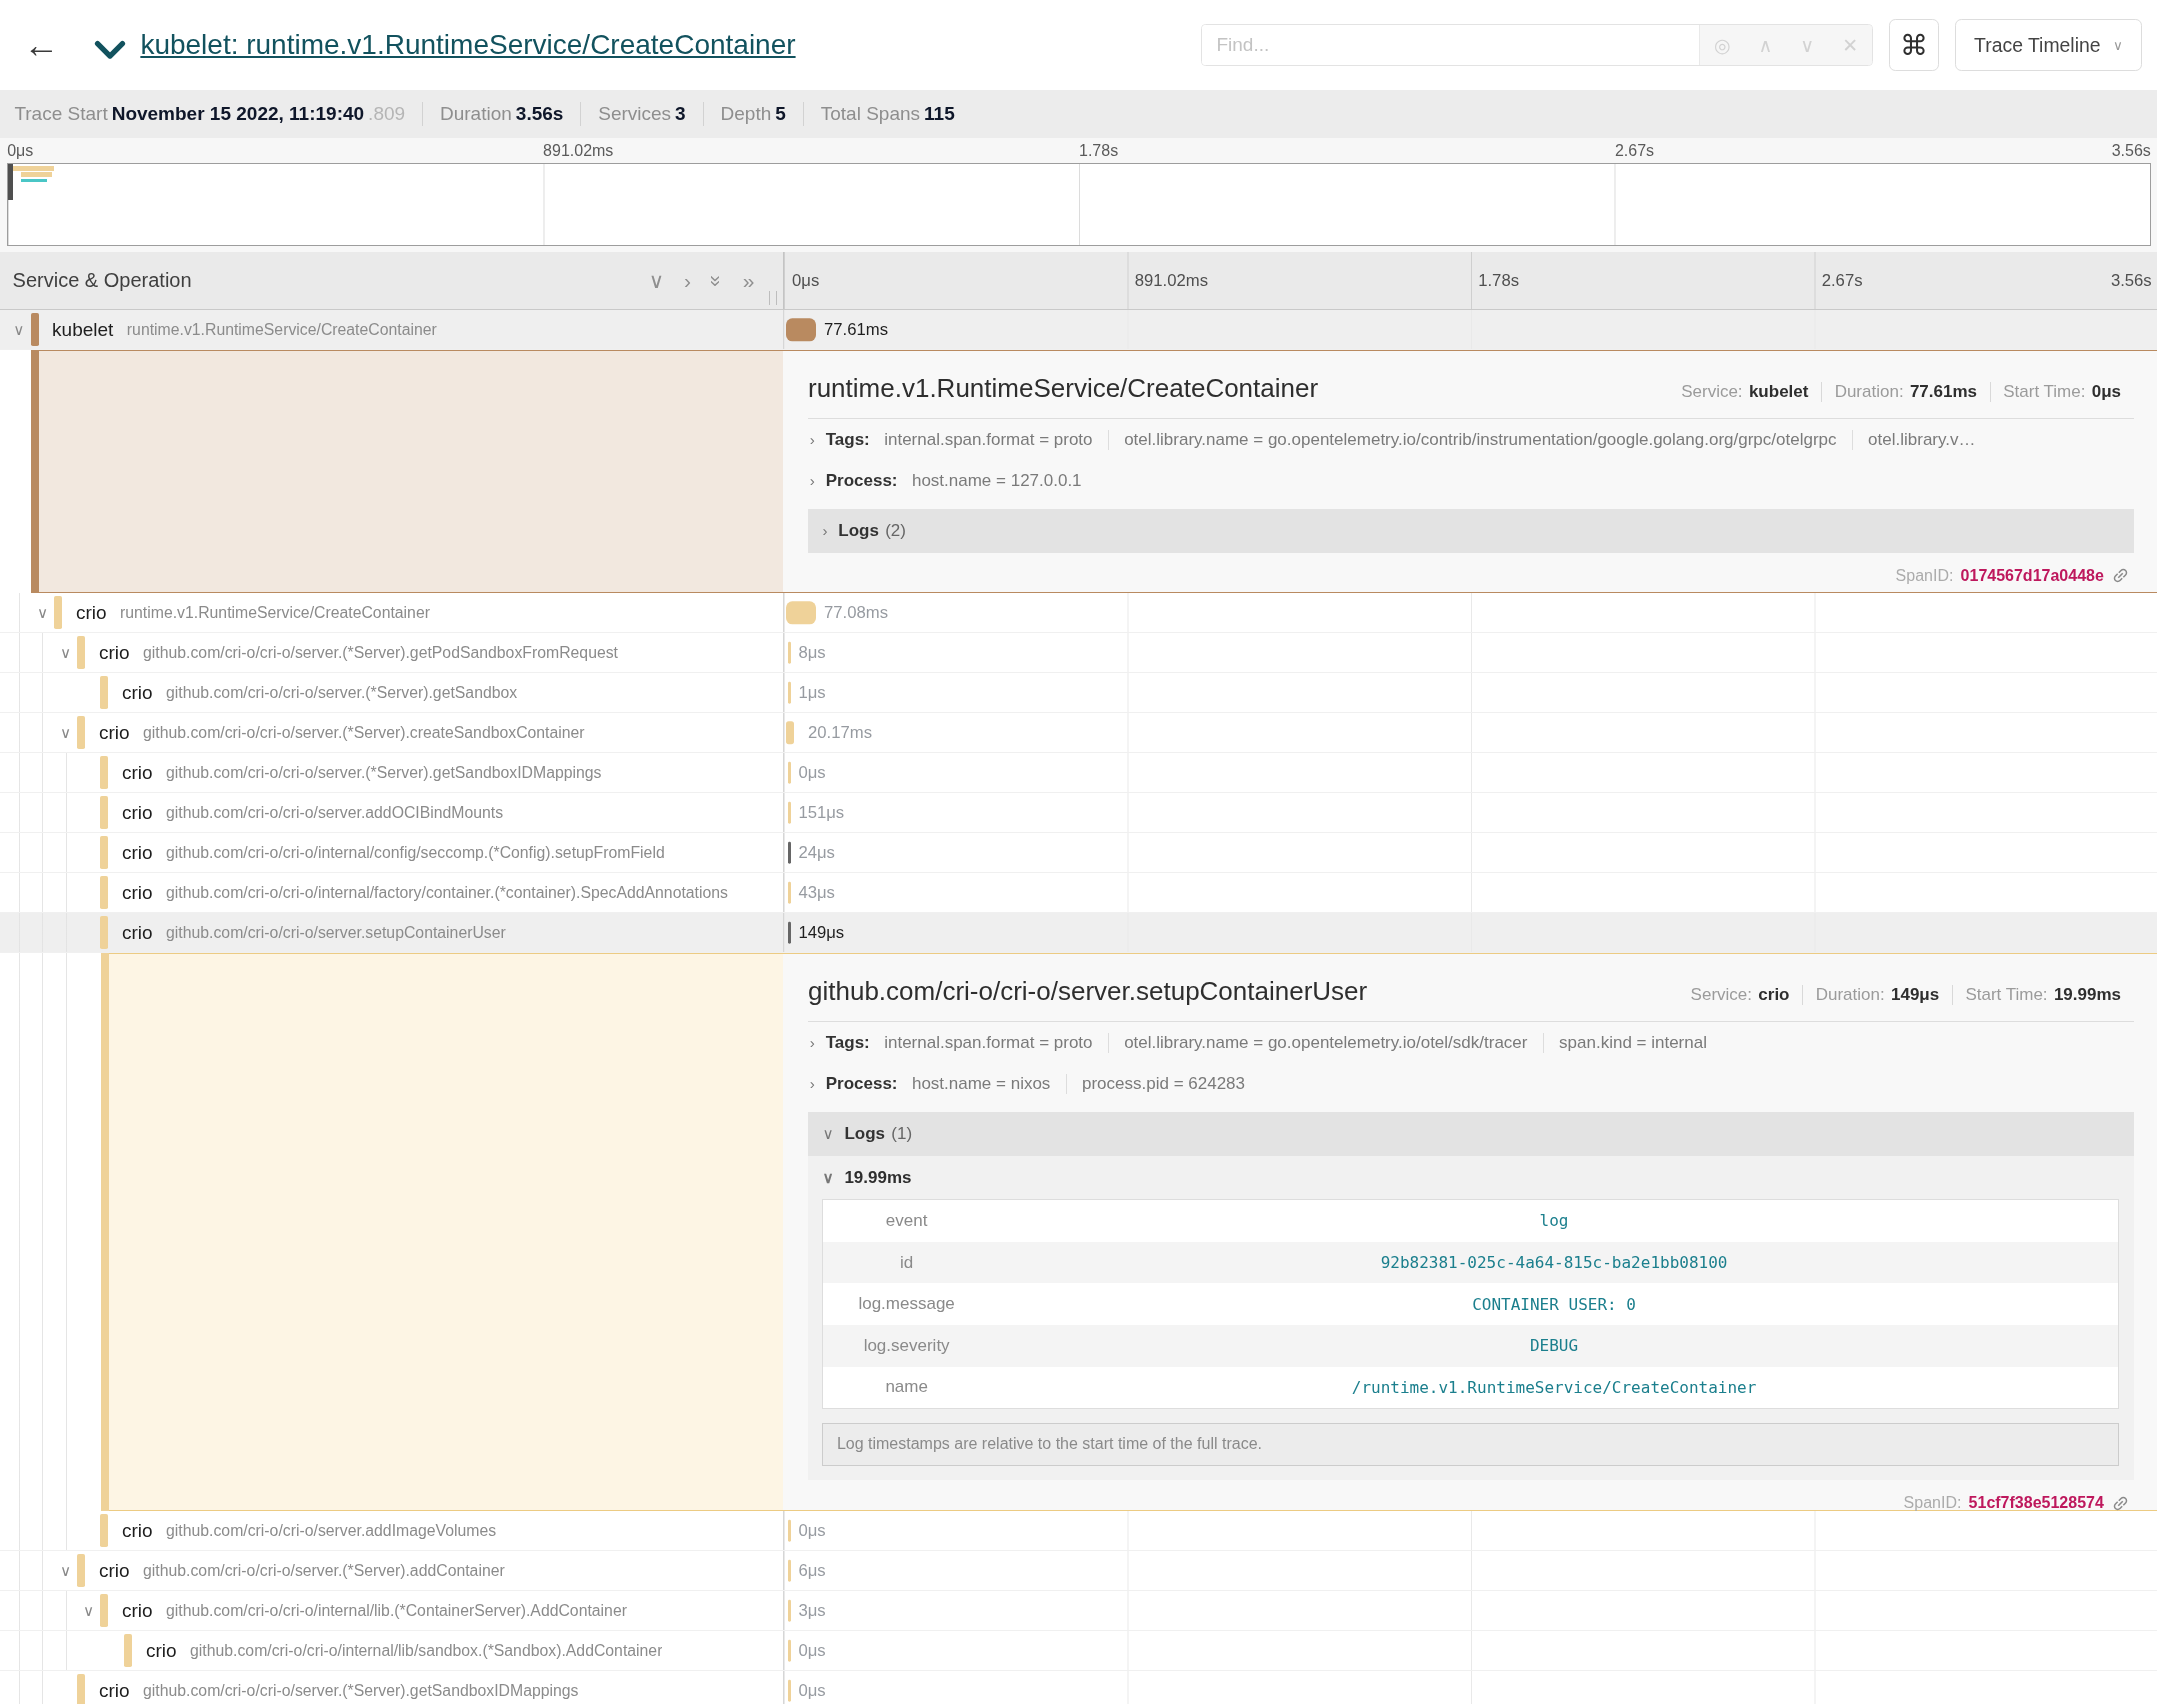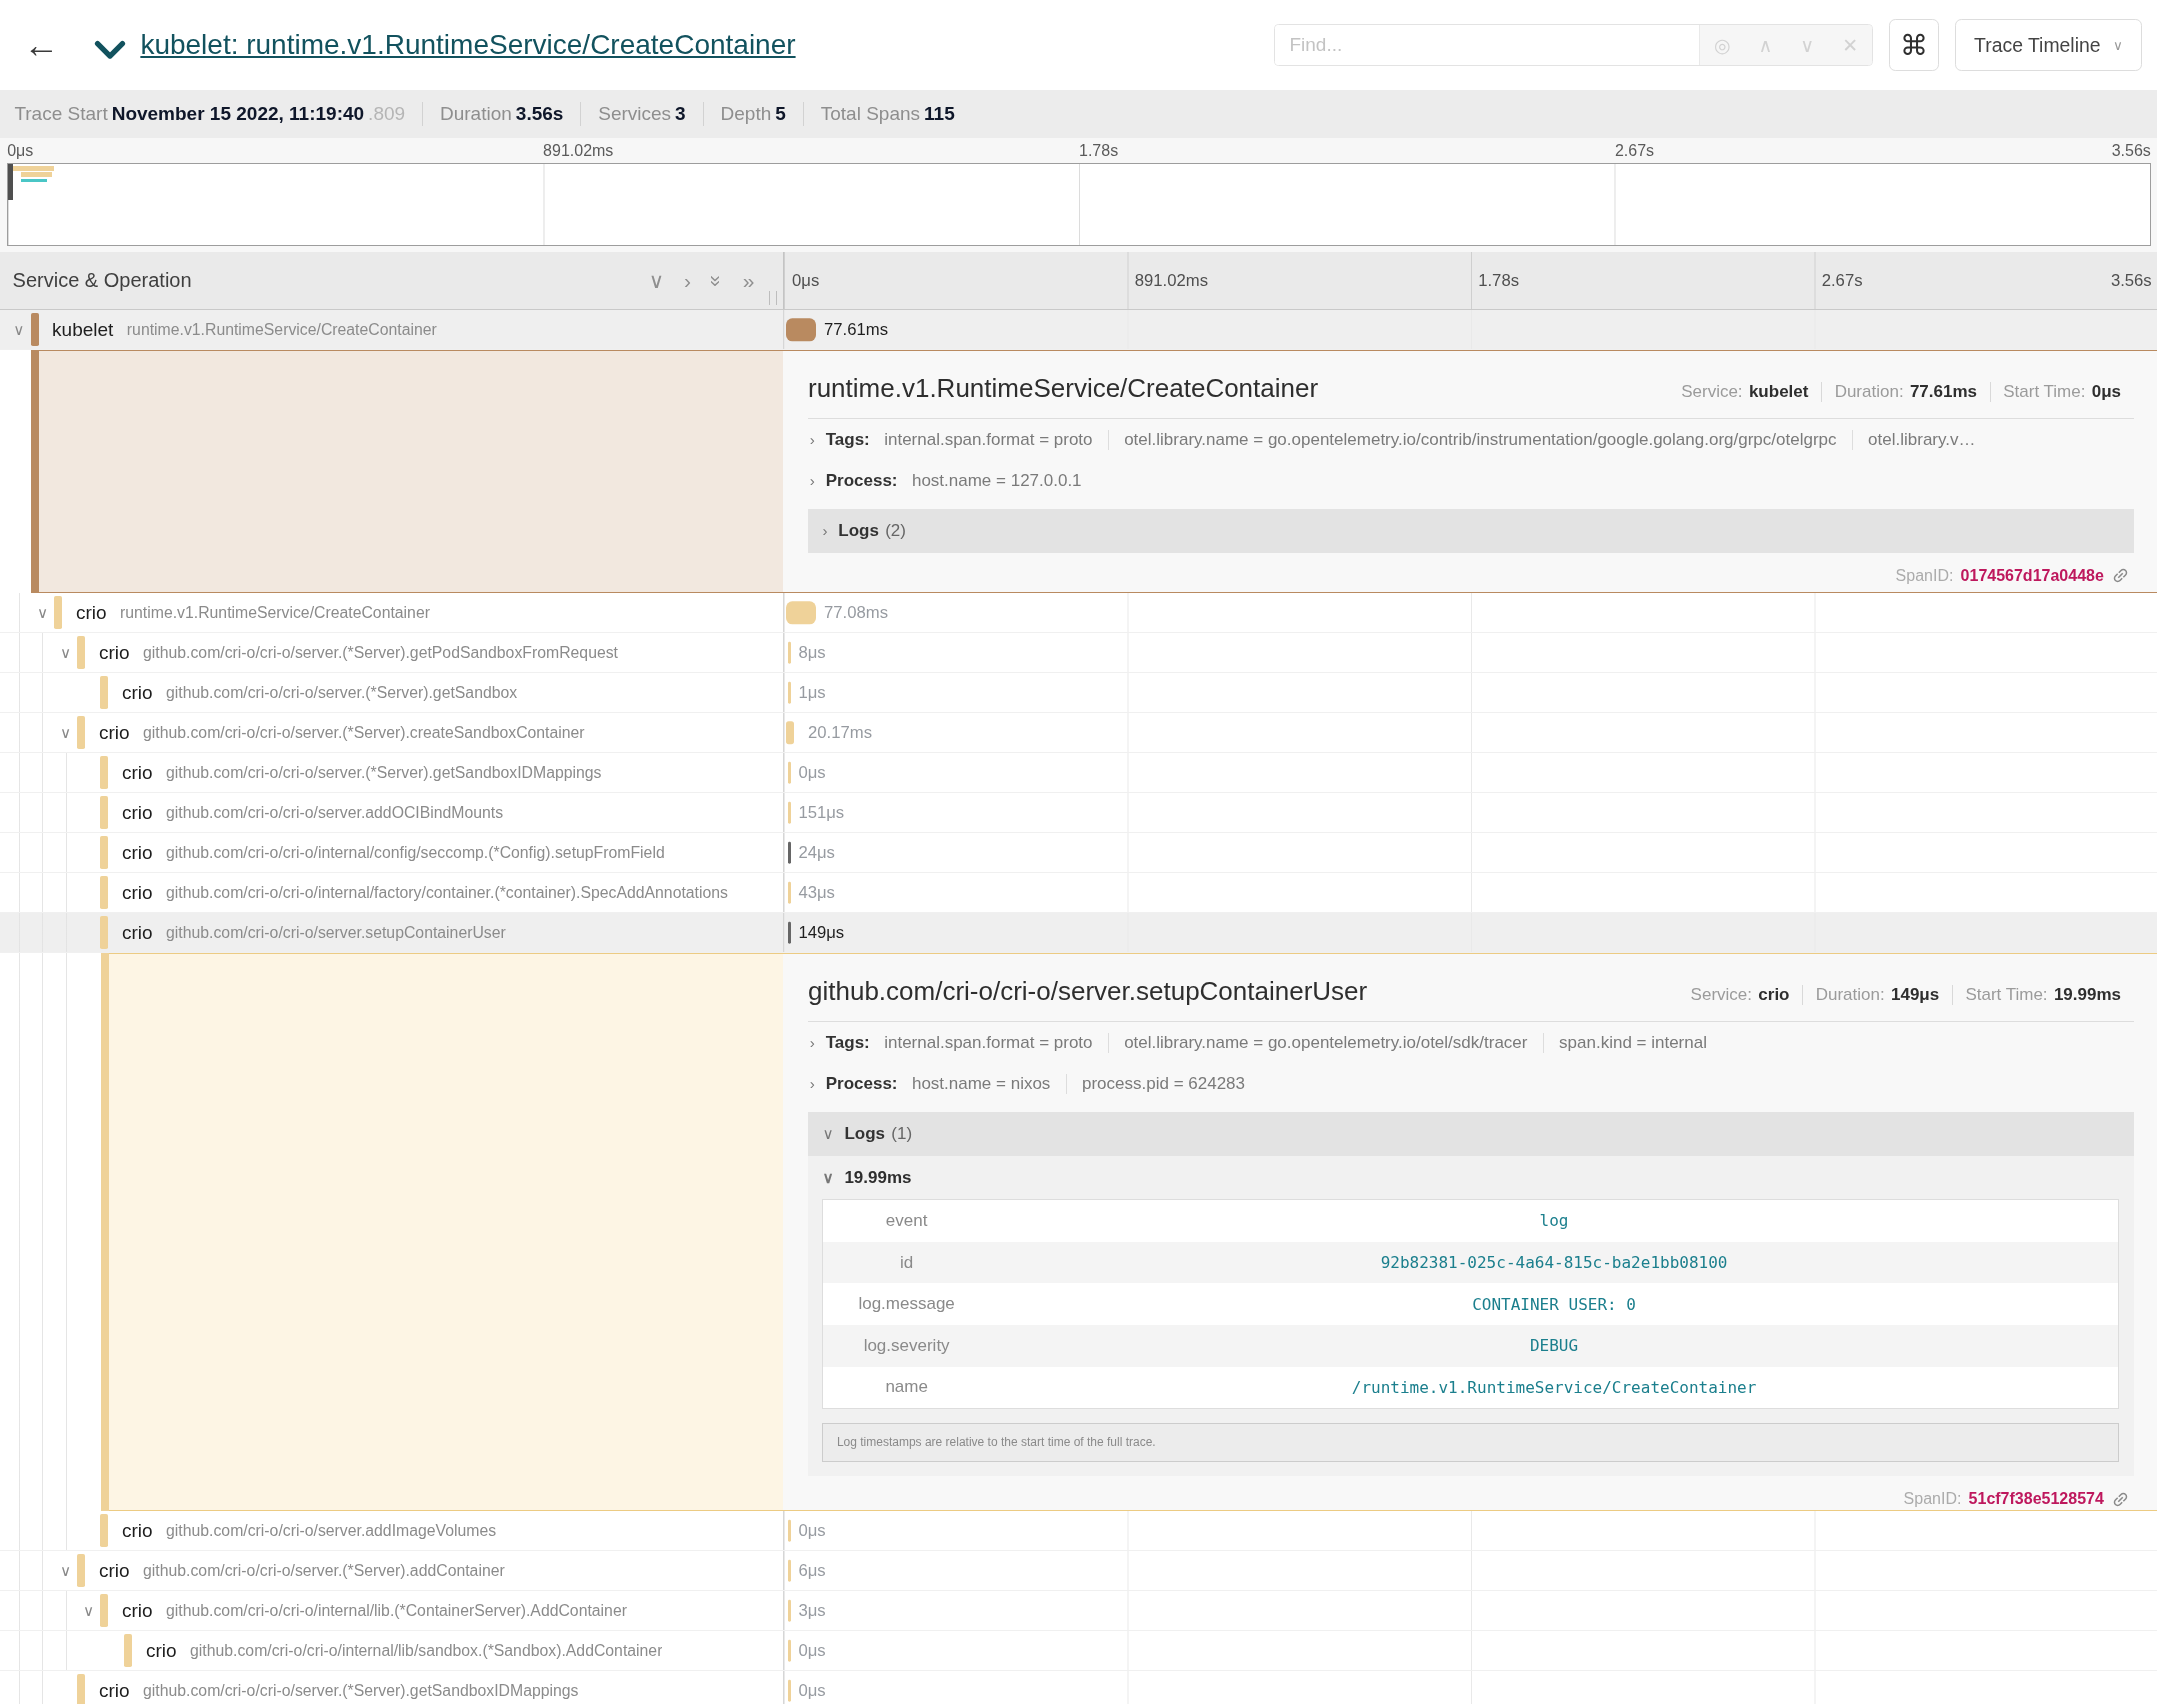--- a/index.html
+++ b/index.html
@@ -7,21 +7,21 @@
               font-family:"Liberation Sans", sans-serif; color:#333; }
 
   
   .app-header { height:90px; display:flex; align-items:center; padding:0 16px 0 12.6px; background:#fff; }
   .back-btn { width:58px; font-size:36px; color:#3a3a3a; text-align:center; cursor:pointer; }
   .title-chevron { margin:12.6px 14.4px 0 23.4px; }
   .title-block { line-height:1.15; }
   .trace-title { font-size:28px; color:var(--title-teal); text-decoration:underline; font-weight:400; cursor:pointer; }
   .trace-id { font-size:22.5px; color:#a3a3a3; margin-top:2.7px; }
   .header-right { margin-left:auto; display:flex; align-items:center; gap:16px; }
-  .find-box { width:599px; height:42px; display:flex; border:0.9px solid #e3e3e3; border-radius:4.5px; overflow:hidden; background:#fff; }
+  .find-box { width:672px; height:42px; display:flex; border:0.9px solid #e3e3e3; border-radius:4.5px; overflow:hidden; background:#fff; }
   .find-box input { flex:1; border:none; outline:none; padding:0 14.4px; font-size:19px; color:#444; font-family:inherit; }
   .find-box input::placeholder { color:#c3c3c3; }
   .find-controls { width:173px; background:#f6f6f6; border-left:0.9px solid #e9e9e9; display:flex; align-items:center; justify-content:space-around; }
   .find-controls span { color:#d2d2d2; font-size:19px; cursor:pointer; }
   .kbd-btn { width:50px; height:52px; border:0.9px solid #ddd; border-radius:6.3px; background:#fff; font-size:28px; color:#2f2f2f;
              display:flex; align-items:center; justify-content:center; cursor:pointer; }
   .view-btn { height:52px; border:0.9px solid #ddd; border-radius:6.3px; background:#fff; padding:0 18px; font-size:19.4px; color:#444;
               display:flex; align-items:center; gap:12.6px; cursor:pointer; }
   .view-btn .dd { color:#999; font-size:13.5px; }
 
@@ -118,21 +118,21 @@
   .kv:first-child { border-left:none; padding-left:0; }
   .logs-band { background:#e3e3e3; margin-top:7.2px; padding:11.7px 14.4px; font-size:17px; display:flex; align-items:baseline; cursor:pointer; }
   .logs-count { color:#666; font-weight:400; margin-left:6.3px; }
   .logs-content { background:#f1f1f1; padding:1.8px 14.4px 14.4px; }
   .log-entry-hdr { font-size:17px; font-weight:bold; color:#2e2e2e; padding:10.8px 0; display:flex; align-items:baseline; cursor:pointer; }
   .log-table { width:100%; border:0.9px solid #ddd; border-collapse:collapse; background:#fff; }
   .log-table tr:nth-child(even) { background:#f4f4f4; }
   .log-table td { padding:10.8px 13.5px; font-size:17px;text-align:center; }
   td.lkey { width:167px; color:#8a8a8a; }
   td.lval { font-family:"DejaVu Sans Mono", monospace; font-size:16px; color:var(--logval); }
-  .log-note { margin-top:13.5px; border:0.9px solid #ccc; background:#ececec; color:#8a8a8a; font-size:12px; padding:11.7px 13.5px; }
+  .log-note { margin-top:13.5px; border:0.9px solid #ccc; background:#ececec; color:#8a8a8a; font-size:16px; padding:11.7px 13.5px; }
   .spanid-row { display:flex; justify-content:flex-end; align-items:center; gap:7.2px; padding:13.5px 3.6px 5.4px; font-size:16px; }
   .spanid-label { color:#ababab; }
   .spanid-val { color:#be185d; font-weight:bold; }
   .link-icon { width:19px; height:19px; fill:#8a8a8a; transform:rotate(-45deg); cursor:pointer; }
   .h1 { height:243px; } .h2 { height:558px; }
 </style>
 </head>
 <body>
 
 <div class="app-header">

